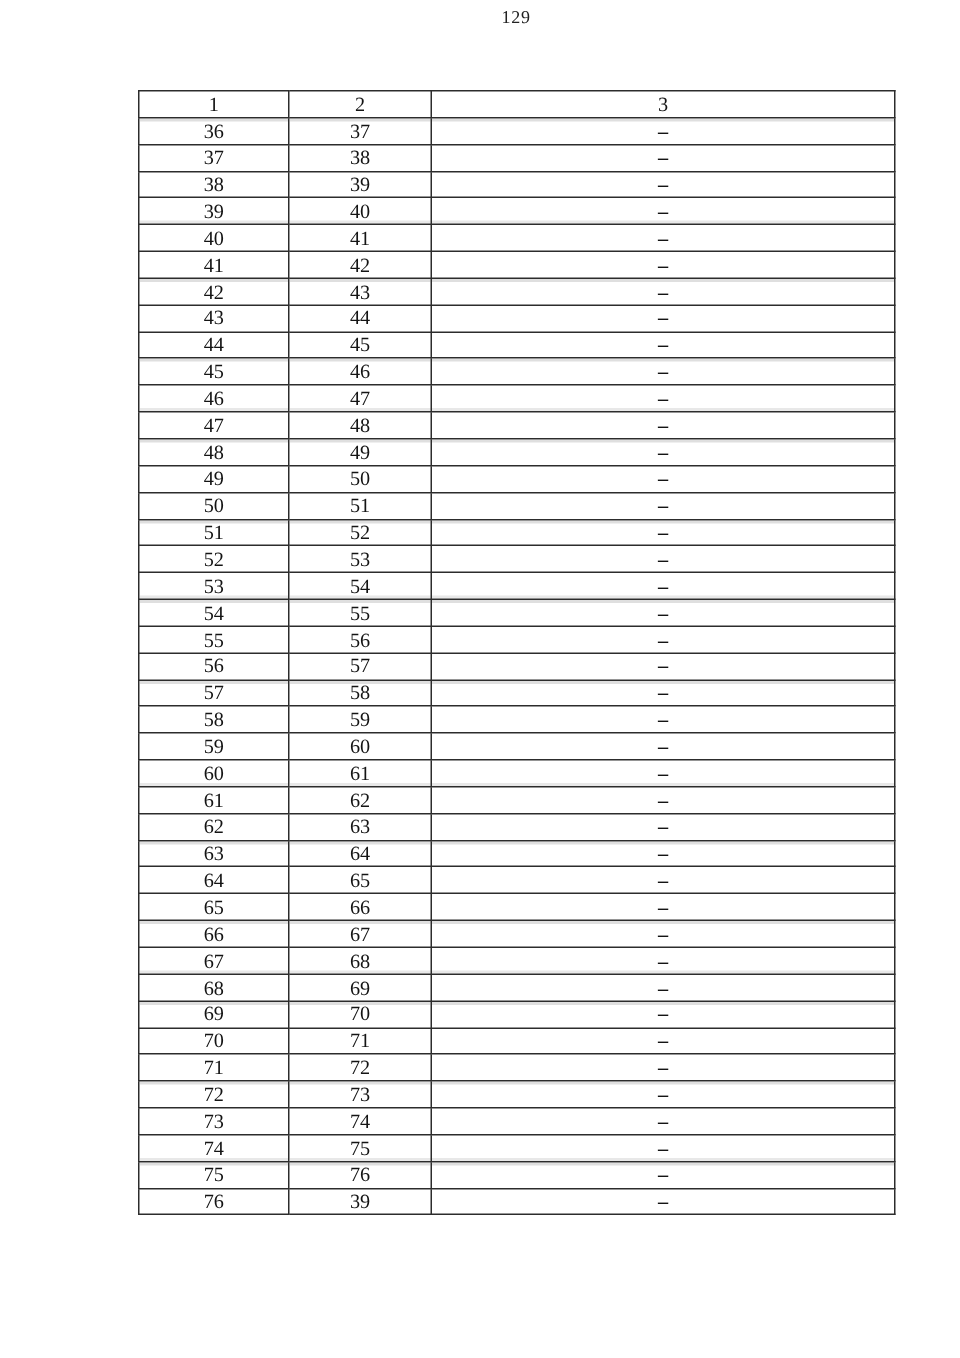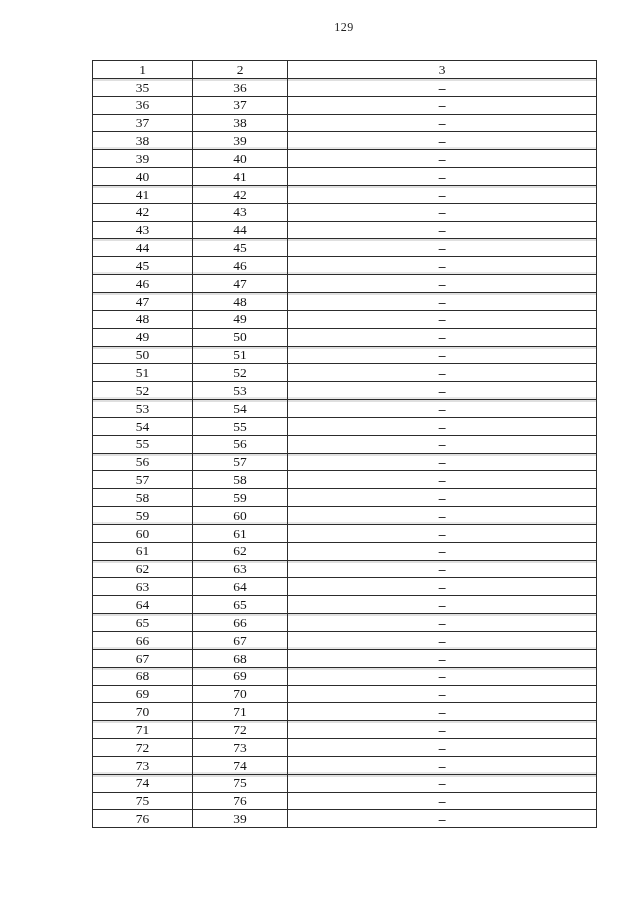--- a/index.html
+++ b/index.html
@@ -10,21 +10,21 @@
   body {
     width: 640px;
     height: 905px;
     position: relative;
     font-family: "Liberation Serif", serif;
     color: #161616;
     overflow: hidden;
   }
   .page-number {
     position: absolute;
-    top: 20px;
+    top: 4px;
     left: 92px;
     width: 504px;
     text-align: center;
     font-size: 12px;
     letter-spacing: 0.5px;
     color: #222;
   }
   table.data-table {
     position: absolute;
     top: 60px;
@@ -74,25 +74,20 @@
   </colgroup>
   <thead>
     <tr>
       <th>1</th>
       <th>2</th>
       <th>3</th>
     </tr>
   </thead>
   <tbody id="table-body">
       <tr>
-        <td>35</td>
-        <td>36</td>
-        <td class="dash-cell">–</td>
-      </tr>
-      <tr>
         <td>36</td>
         <td>37</td>
         <td class="dash-cell">–</td>
       </tr>
       <tr>
         <td>37</td>
         <td>38</td>
         <td class="dash-cell">–</td>
       </tr>
       <tr>

